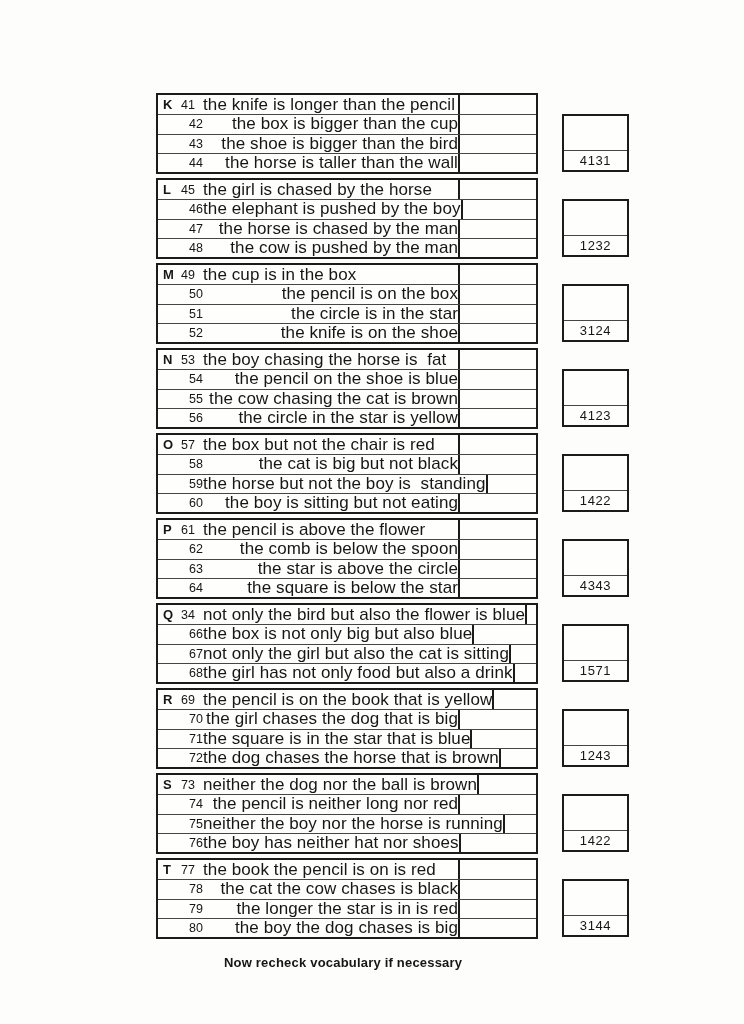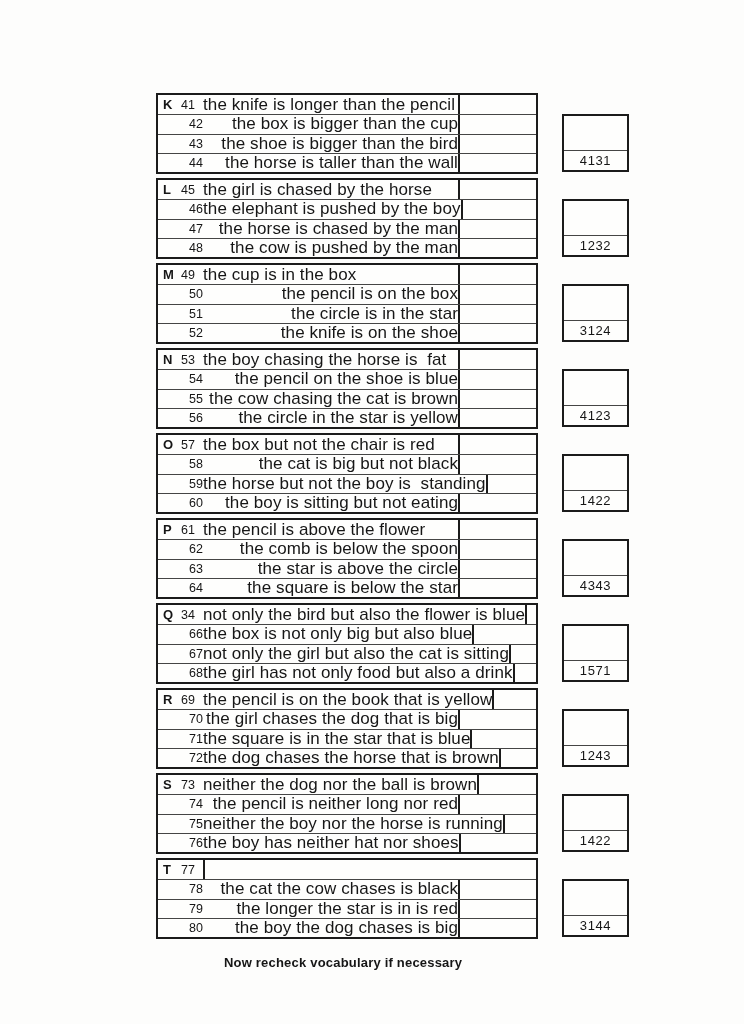--- a/index.html
+++ b/index.html
@@ -430,20 +430,21 @@
       <div class="answer-box-top"></div>
       <div class="answer-box-code">1422</div>
     </div>
   </div>
 
   <div class="band">
     <div class="block">
   <div class="row">
     <span class="letter-cell">T</span>
     <span class="num-cell">77</span>
+    <span class="sentence-cell">the book the pencil is on is red</span>
     <span class="answer-cell"></span>
   </div>
 
   <div class="row">
     <span class="letter-cell"></span>
     <span class="num-cell">78</span>
     <span class="sentence-cell">the cat the cow chases is black</span>
     <span class="answer-cell"></span>
   </div>
 

